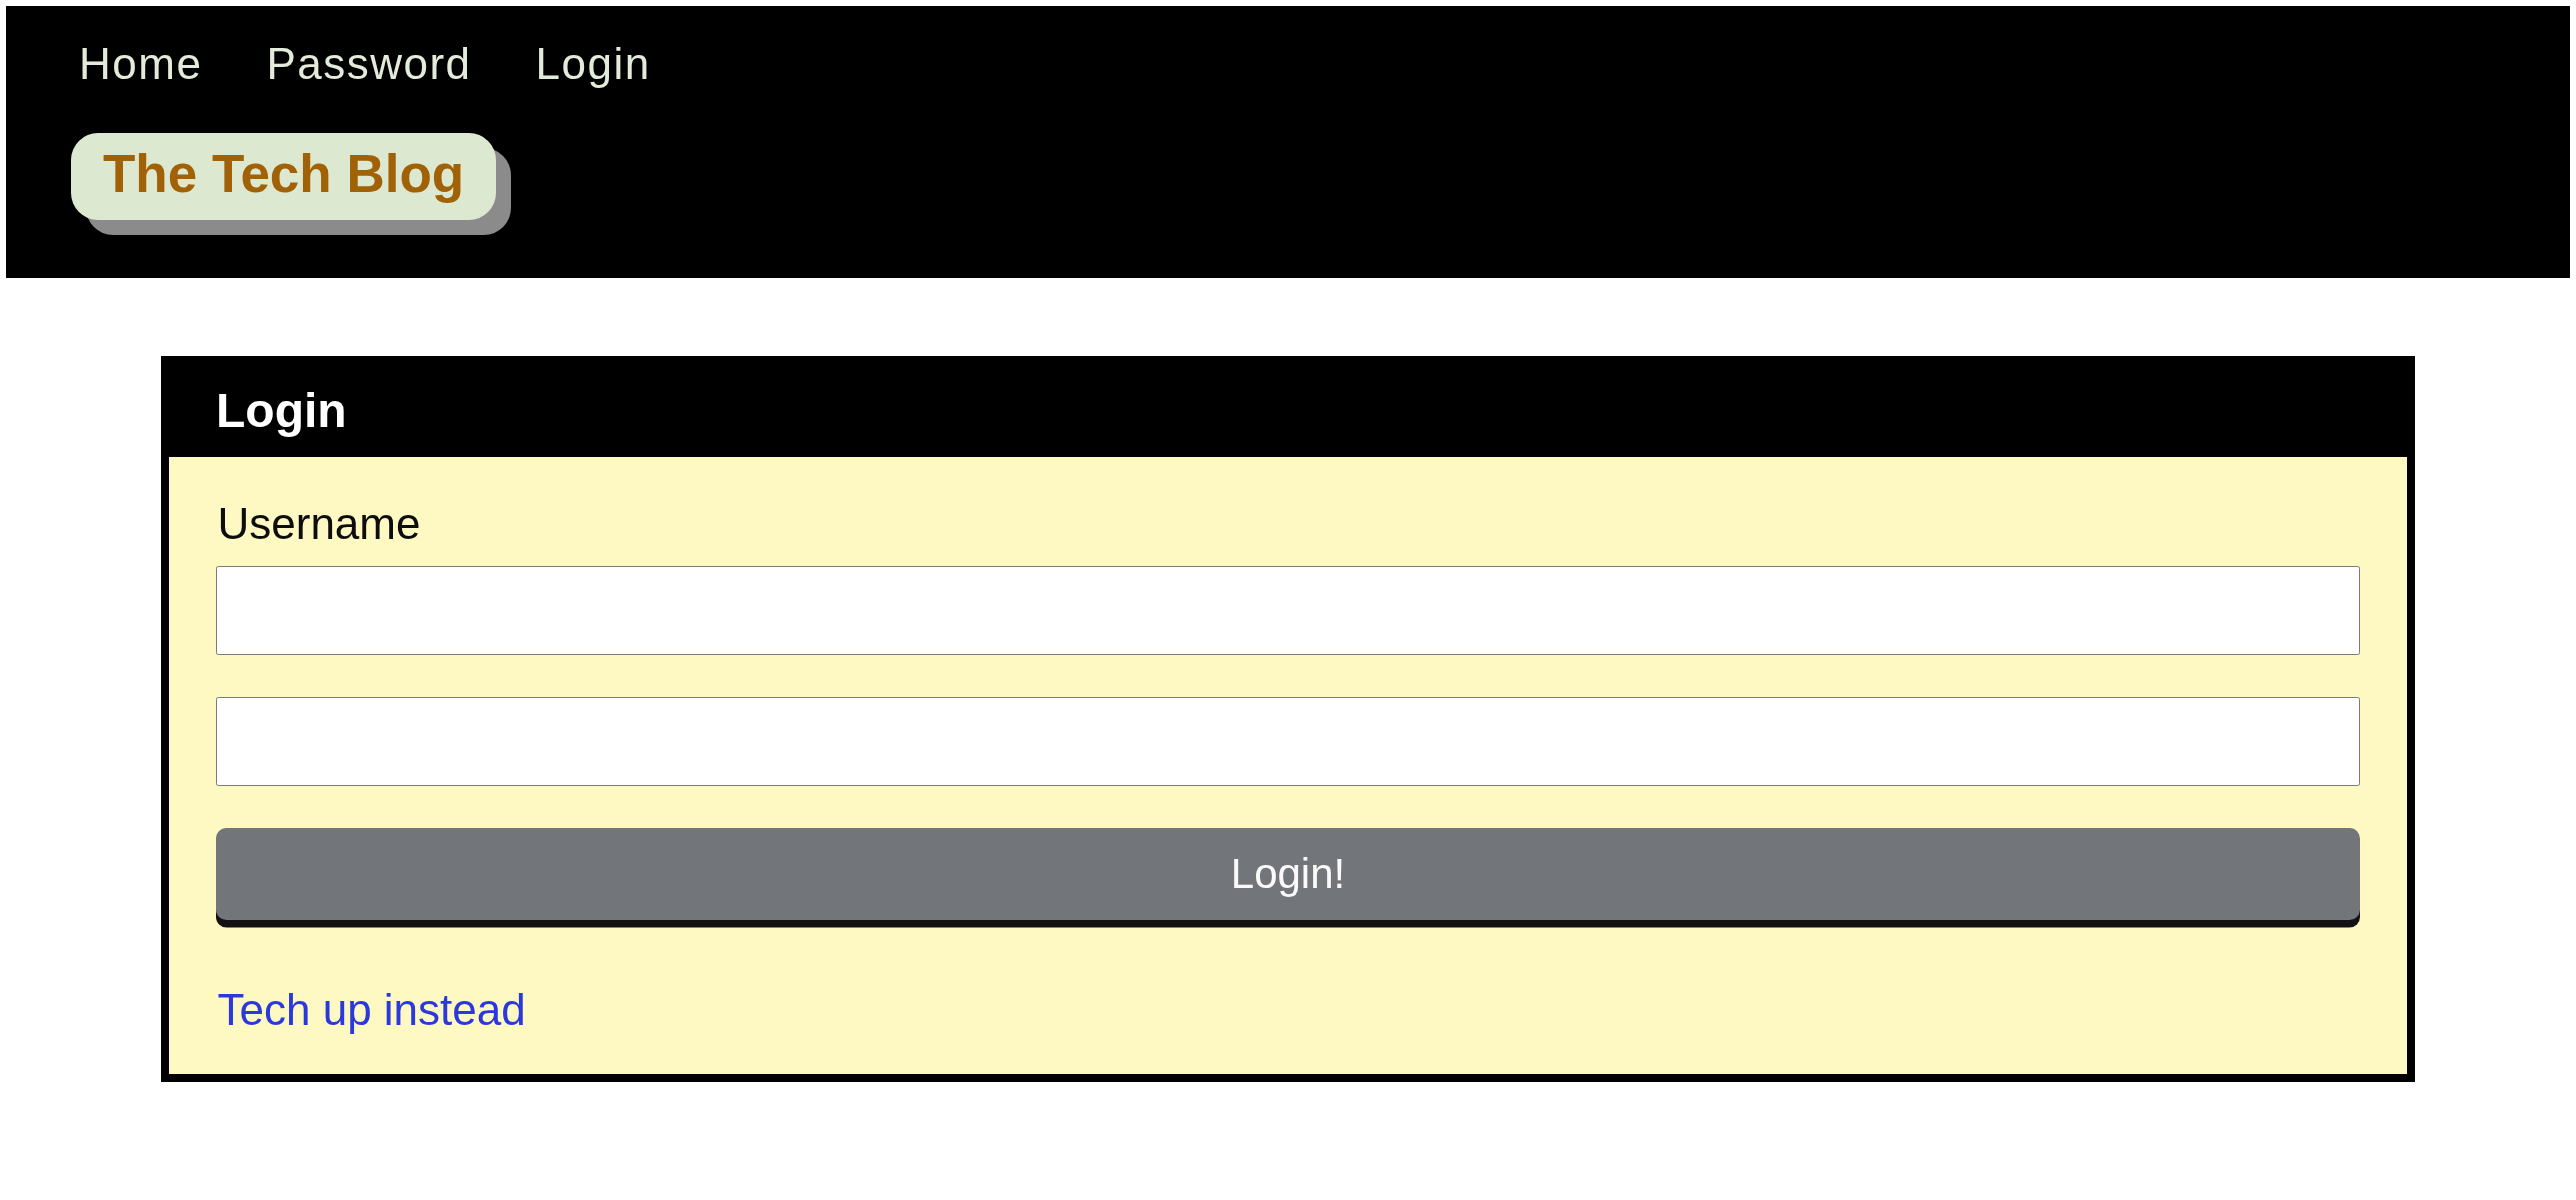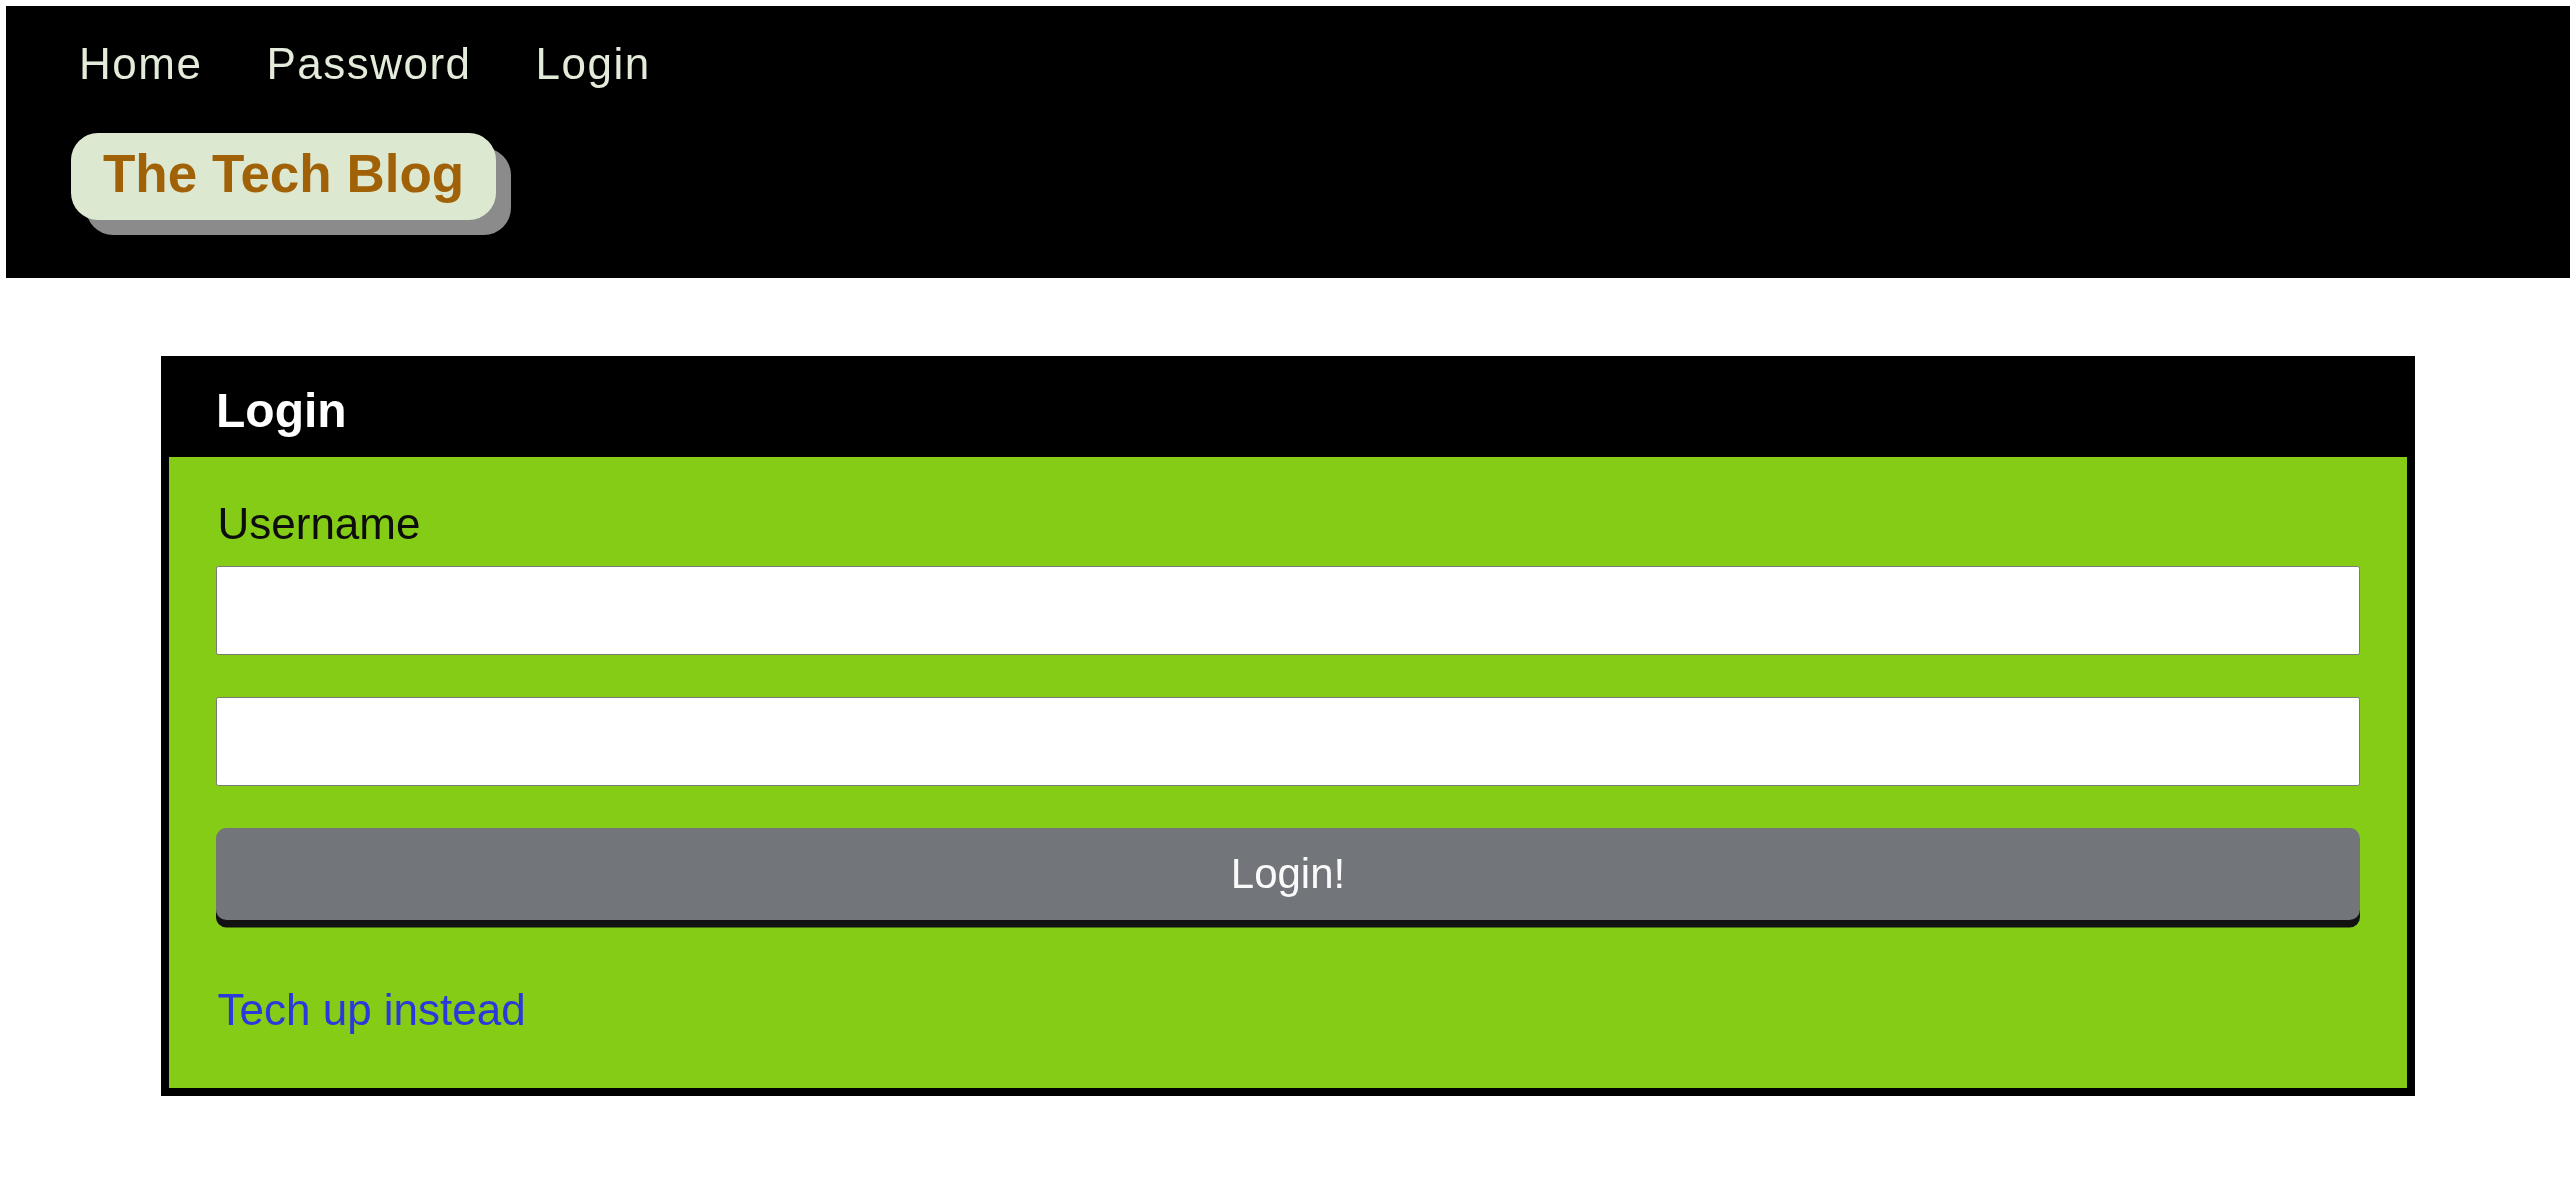--- a/index.html
+++ b/index.html
@@ -55,22 +55,22 @@
     padding: 30px 47px 21px 47px;
   }
   .card-header h2 {
     margin: 0;
     color: #ffffff;
     font-size: 48px;
     font-weight: 600;
     line-height: 1.05;
   }
   .card-body {
-    background: #84cc16;
-    padding: 41px 47px 33px 47px;
+    background: #fef9c3;
+    padding: 41px 47px 19px 47px;
   }
   .field-label {
     display: block;
     color: #0d0d0d;
     font-size: 44px;
     line-height: 1.2;
     margin: 0 0 15px 1.5px;
   }
   .text-input {
     display: block;

